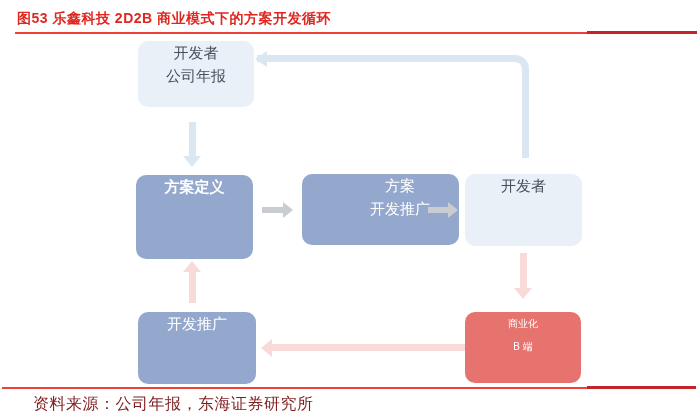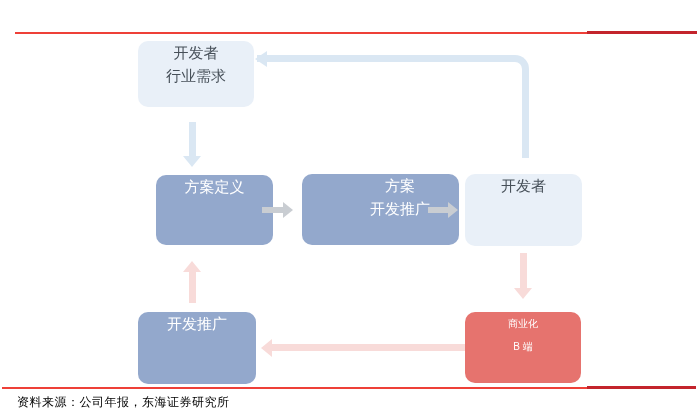--- a/index.html
+++ b/index.html
@@ -9,21 +9,21 @@
   }
   .abs{position:absolute;}
   
   .fig-title{
     left:17px;top:10px;font-size:14px;font-weight:bold;color:#DF261F;
     letter-spacing:0.5px;white-space:nowrap;
   }
   .rule{height:2px;background:#EE4038;}
   .rule-accent{height:3px;background:#C3242C;}
   .source-note{
-    left:17px;top:394px;font-size:12px;color:#000000;letter-spacing:0.5px;white-space:nowrap;
+    left:33px;top:394px;font-size:16px;color:#7f1d1d;letter-spacing:0.5px;white-space:nowrap;
   }
   
   .node{
     border-radius:10px;display:flex;flex-direction:column;align-items:center;
     justify-content:flex-start;text-align:center;font-weight:500;
   }
   .node span{display:block;line-height:23px;}
   .node-light{background:#E9F0F8;color:#475059;font-size:15px;}
   .node-blue{background:#93A8CC;color:#ffffff;font-size:15px;}
   .node-red{background:#E6736E;color:#ffffff;font-size:10px;}
@@ -44,39 +44,40 @@
   .head-down-pink{border-left:9px solid transparent;border-right:9px solid transparent;border-top:11px solid #F8DBD9;}
   .head-up-pink{border-left:9px solid transparent;border-right:9px solid transparent;border-bottom:11px solid #F8DBD9;}
   .head-left-pink{border-top:9px solid transparent;border-bottom:9px solid transparent;border-right:11px solid #F8DBD9;}
   .head-right-gray{border-top:8px solid transparent;border-bottom:8px solid transparent;border-left:10px solid #C9CDD2;}
 </style>
 </head>
 <body>
 
 <div id="canvas">
 
+  <div class="abs fig-title">图53 乐鑫科技 2D2B 商业模式下的方案开发循环</div>
   <div class="abs rule" style="left:15px;top:32px;width:682px;"></div>
   <div class="abs rule-accent" style="left:587px;top:31px;width:110px;"></div>
 
   <div class="abs node node-light" style="left:138px;top:41px;width:116px;height:66px;">
     <span>开发者</span>
-    <span>行业需求</span>
+    <span>公司年报</span>
   </div>
 
   <div>
     <div class="elbow"></div>
     <div class="head head-left-lblue" style="left:255px;top:50.5px;"></div>
   </div>
 
   <div>
     <div class="shaft c-lblue" style="left:188.5px;top:122px;width:7px;height:34px;"></div>
     <div class="head head-down-lblue" style="left:183px;top:156px;"></div>
   </div>
 
-  <div class="abs node node-blue" style="left:156px;top:175px;width:117px;height:70px;">
+  <div class="abs node node-blue" style="left:136px;top:175px;width:117px;height:84px;font-weight:bold;">
     <span>方案定义</span>
   </div>
 
   <div>
     <div class="shaft c-gray" style="left:262px;top:207px;width:21px;height:6px;"></div>
     <div class="head head-right-gray" style="left:283px;top:202px;"></div>
   </div>
 
   <div class="abs node node-blue" style="left:302px;top:174px;width:118px;height:71px;padding-left:39px;">
     <span>方案</span>

